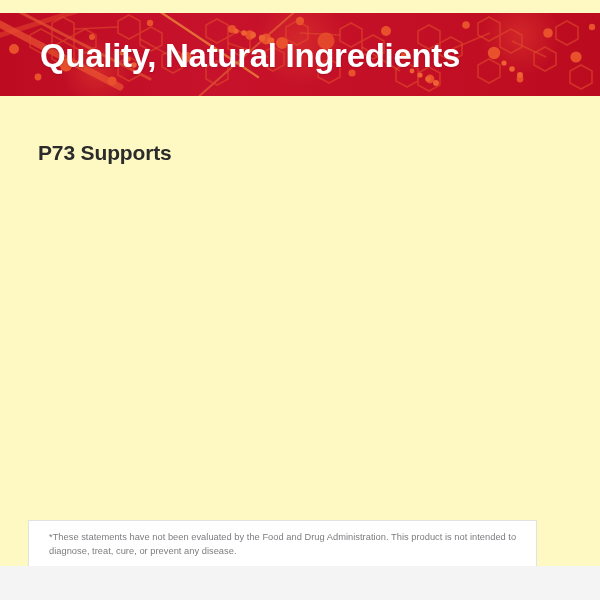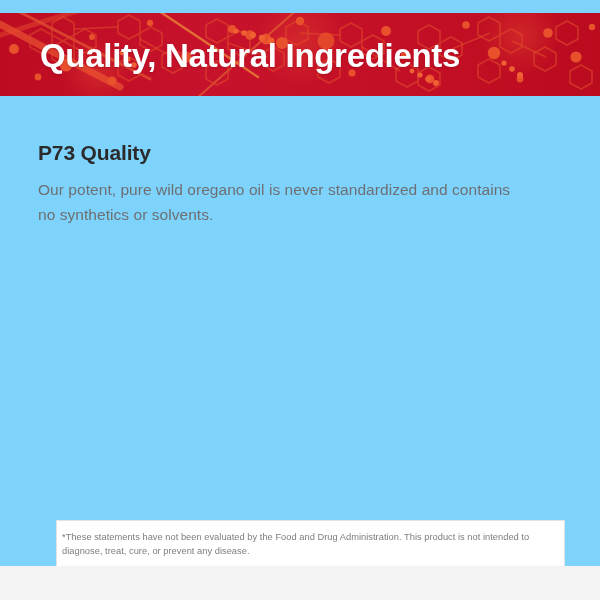--- a/index.html
+++ b/index.html
@@ -12,21 +12,21 @@
     background: #ffffff;
     font-family: "Liberation Sans", sans-serif;
     overflow: hidden;
     position: relative;
   }
 
   .page {
     position: relative;
     width: 600px;
     height: 572px;
-    background: #7dd3fc;
+    background: #fef9c3;
     box-sizing: border-box;
   }
 
   
   .hero {
     position: absolute;
     left: 0;
     top: 13px;
     width: 600px;
     height: 83px;
@@ -82,27 +82,27 @@
     font-size: 15.5px;
     color: #6e6f72;
     line-height: 1.62;
     letter-spacing: 0.05px;
     max-width: 492px;
   }
 
   
   .disclaimer-box {
     position: absolute;
-    left: 56px;
+    left: 28px;
     top: 520px;
     width: 509px;
     box-sizing: border-box;
     border: 1px solid #e2e2e2;
     background: #ffffff;
-    padding: 9px 12px 10px 5px;
+    padding: 9px 12px 10px 20px;
   }
   .disclaimer-text {
     margin: 0;
     font-size: 9.3px;
     color: #7c7d80;
     line-height: 1.55;
     letter-spacing: 0.02px;
   }
 
   .page-footer-shade {
@@ -237,22 +237,21 @@
 
       <rect x="0" y="0" width="600" height="83" fill="none"></rect>
     </svg>
 
     <h1 class="hero-title">Quality, Natural Ingredients</h1>
   </div>
 
   <div class="content">
 
     <div class="ingredient">
-      <h2 class="ingredient-name">P73 Quality</h2>
-      <p class="ingredient-desc">Our potent, pure wild oregano oil is never standardized and contains no synthetics or solvents.</p>
+      <h2 class="ingredient-name">P73 Supports</h2>
     </div>
 
     <div class="ingredient">
     </div>
 
   </div>
 
   <div class="disclaimer-box">
     <p class="disclaimer-text">*These statements have not been evaluated by the Food and Drug Administration. This product is not intended to diagnose, treat, cure, or prevent any disease.</p>
   </div>

